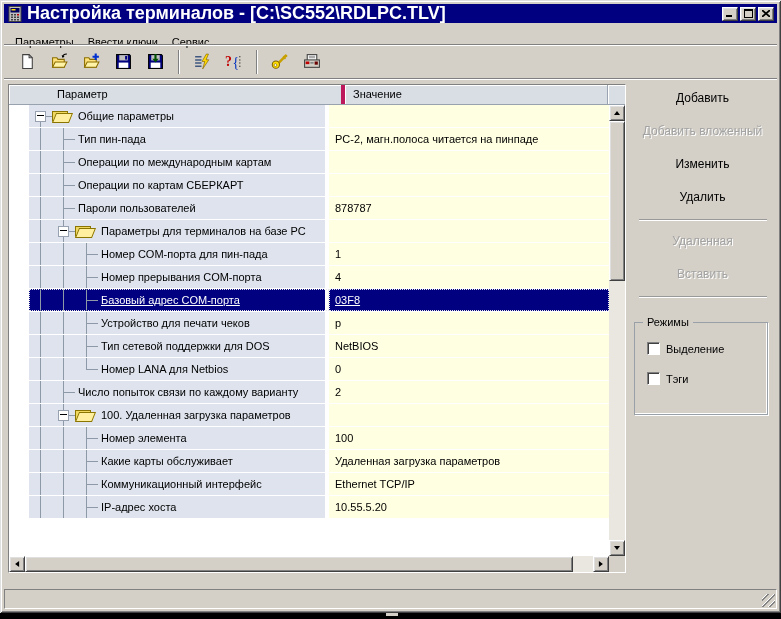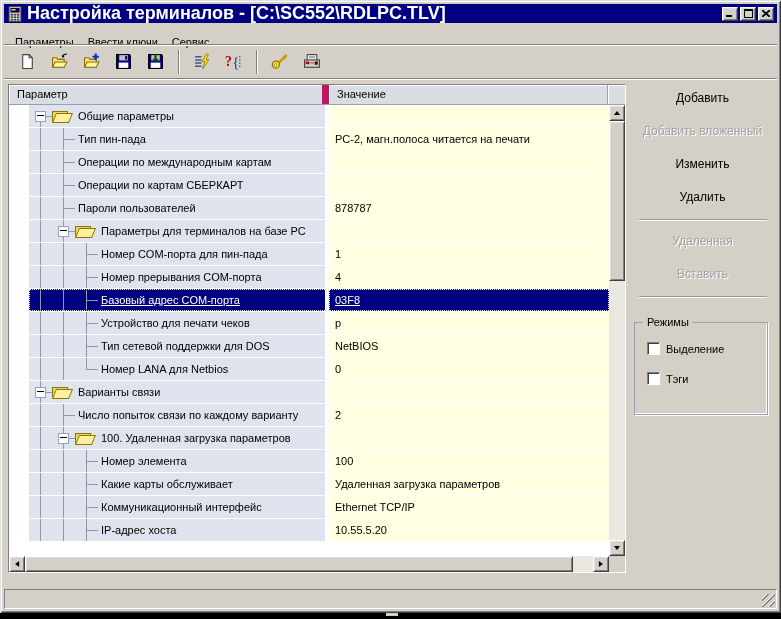--- a/index.html
+++ b/index.html
@@ -35,21 +35,21 @@
   .tsep { width:2px; height:24px; border-left:1px solid #808080; border-right:1px solid #fff; margin:0 8px 0 4px; flex:none; }
 
   
   .gridwrap { position:absolute; left:8px; top:84px; width:618px; height:489px; background:#fff;
     border:1px solid; border-color:#808080 #fff #fff #808080;
     box-shadow: inset 1px 1px 0 #404040, inset -1px -1px 0 #d4d0c8;
     display:grid; grid-template-columns:1fr 16px; grid-template-rows:20px 1fr 16px; }
   .hdr { grid-column:1 / span 2; display:flex; background:#d9dee5; border-bottom:1px solid #98a2ae;
     box-shadow: inset 0 1px 0 #fff, inset 1px 0 0 #fff; }
   .hdr-cell { padding:3px 0 0 8px; color:#000; white-space:nowrap; overflow:hidden; }
-  .hdr-cell.param { width:320px; flex:none; border-right:7px solid #be185d; box-shadow: 1px 0 0 #fff; }
+  .hdr-cell.param { width:296px; flex:none; border-right:4px solid #be185d; box-shadow: 1px 0 0 #fff; margin-left: 40px; }
   .hdr-cell.value { flex:1; border-right:1px solid #9aa3af; box-shadow: 1px 0 0 #fff; }
   .hdr-cell.stub { width:17px; flex:none; padding:0; }
 
   .tbody { overflow:hidden; position:relative; background:#fff;padding-left:20px; }
   .row { display:flex; height:23px; border-bottom:1px solid #fff; }
   .cell-param { width:300px; flex:none; background:#dee3ed; border-right:4px solid #fff;
     display:flex; align-items:center; overflow:hidden; white-space:nowrap; }
   .cell-value { flex:1; background:#ffffe1; display:flex; align-items:center; padding-left:6px;
     overflow:hidden; white-space:nowrap; }
   .row.sel .cell-param, .row.sel .cell-value { background:#000080; color:#fff; outline:1px dotted #e8e8e8; outline-offset:-1px;text-decoration:underline; }
@@ -279,21 +279,21 @@
             <span></span>
           </div>
         </div>
         <div class="row">
           <div class="cell-param">
             <span class="g g-v"></span>
             <span class="g g-t"></span>
             <span class="lbl">Тип пин-пада</span>
           </div>
           <div class="cell-value">
-            <span>PC-2, магн.полоса читается на печати</span>
+            <span>PC-2, магн.полоса читается на пинпаде</span>
           </div>
         </div>
         <div class="row">
           <div class="cell-param">
             <span class="g g-v"></span>
             <span class="g g-t"></span>
             <span class="lbl">Операции по международным картам</span>
           </div>
           <div class="cell-value">
             <span></span>
@@ -389,32 +389,20 @@
         </div>
         <div class="row">
           <div class="cell-param">
             <span class="g g-v"></span>
             <span class="g g-v"></span>
             <span class="g g-l"></span>
             <span class="lbl">Номер LANA для Netbios</span>
           </div>
           <div class="cell-value">
             <span>0</span>
-          </div>
-        </div>
-        <div class="row">
-          <div class="cell-param">
-            <span class="g g-vb">
-              <span class="ebox"></span>
-            </span>
-            <span class="folder"></span>
-            <span class="lbl">Варианты связи</span>
-          </div>
-          <div class="cell-value">
-            <span></span>
           </div>
         </div>
         <div class="row">
           <div class="cell-param">
             <span class="g g-v"></span>
             <span class="g g-t"></span>
             <span class="lbl">Число попыток связи по каждому варианту</span>
           </div>
           <div class="cell-value">
             <span>2</span>

